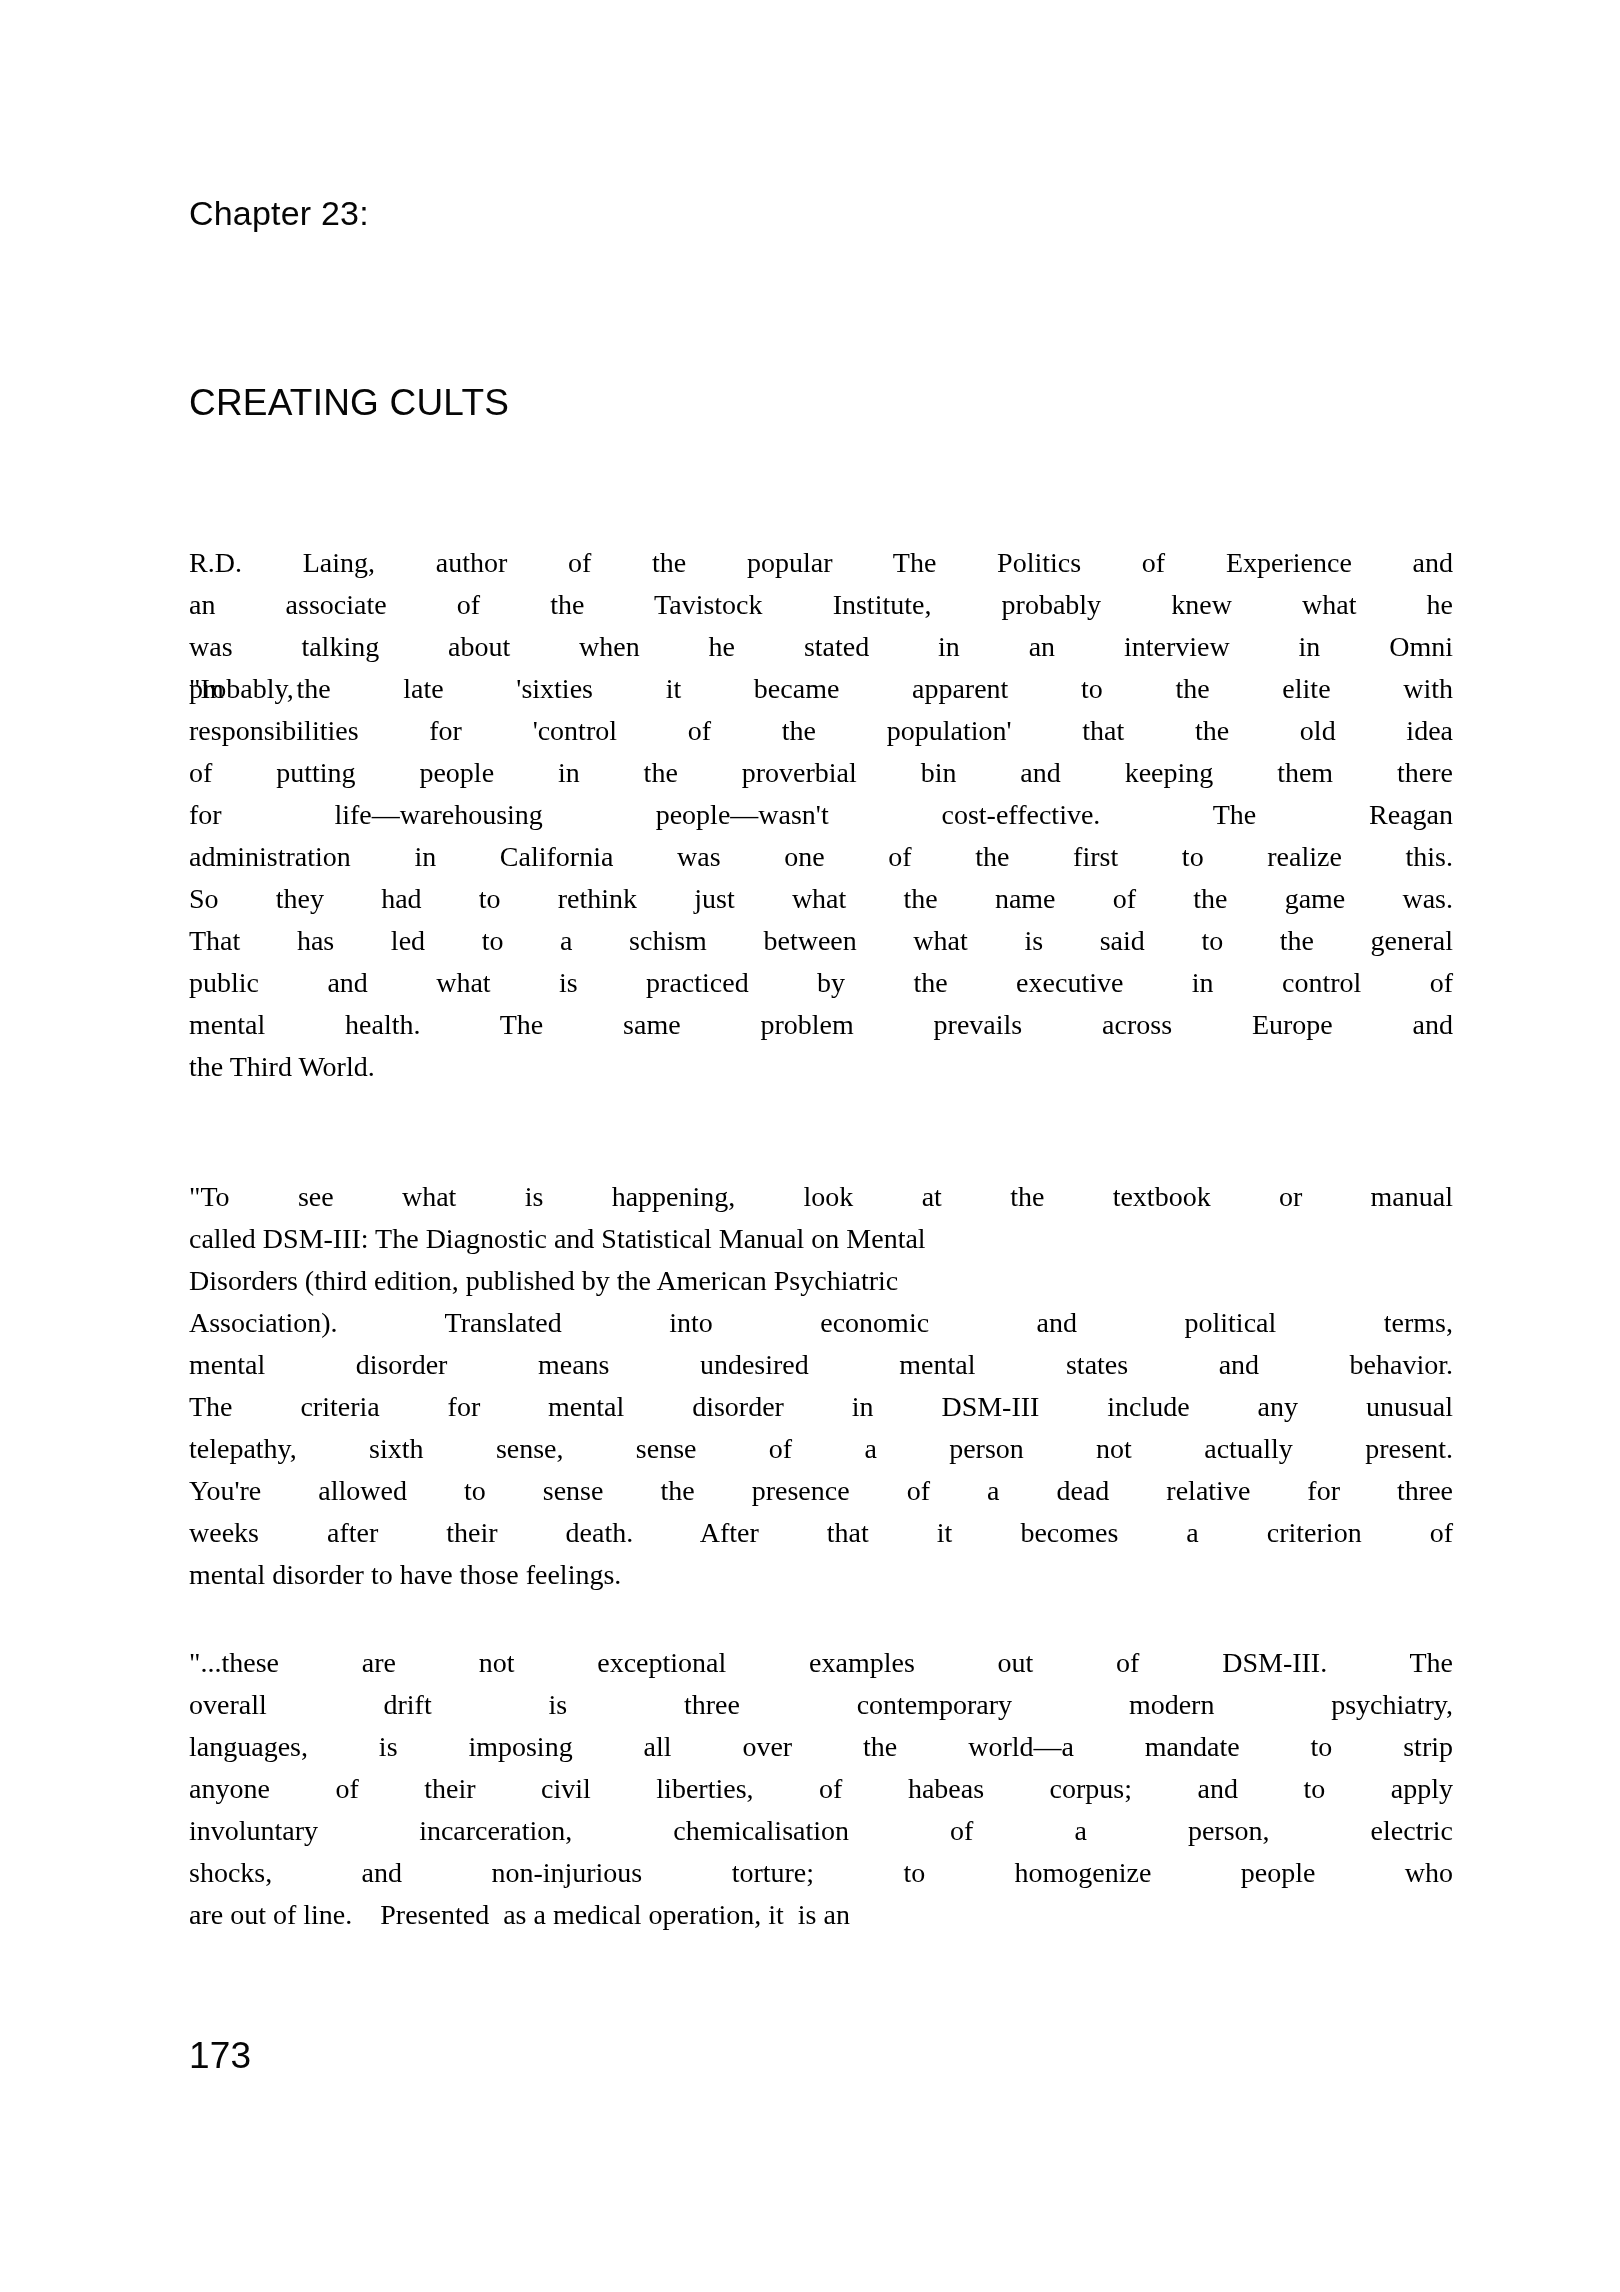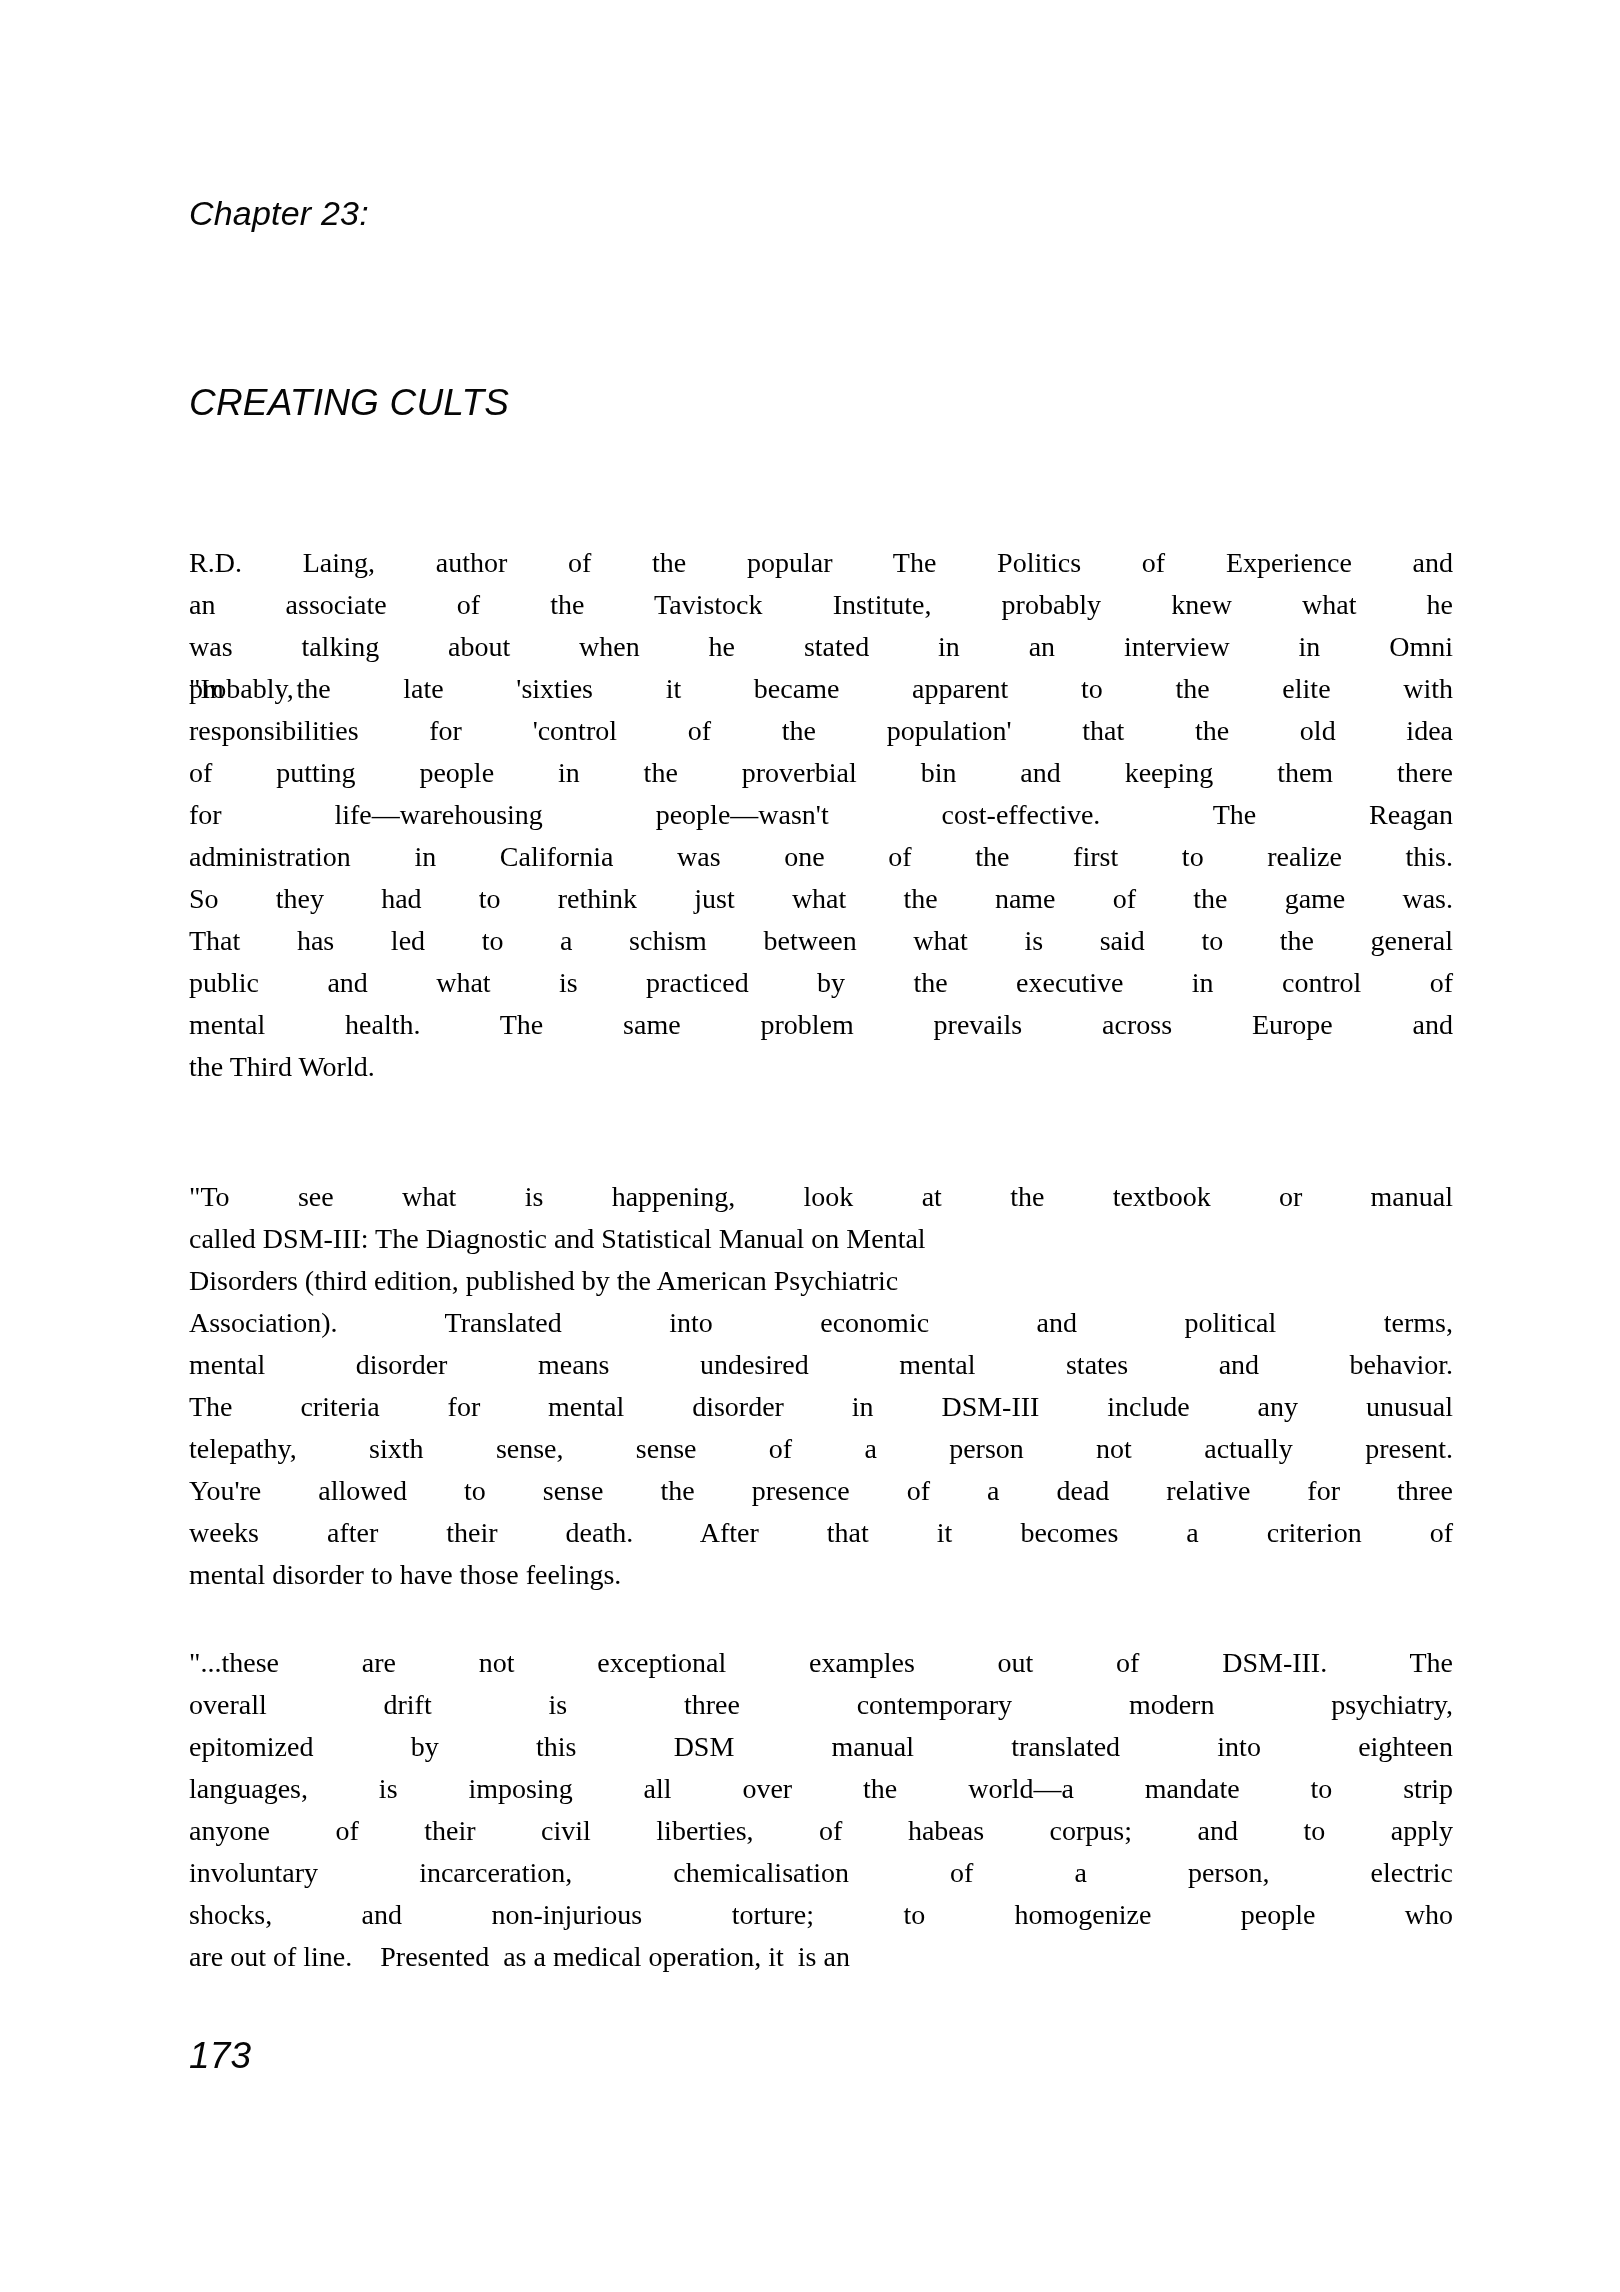--- a/index.html
+++ b/index.html
@@ -28,21 +28,20 @@
   }
 
   
   .chapter-label,
   .chapter-title,
   .folio {
     font-family: "Liberation Sans", "DejaVu Sans", sans-serif;
     font-weight: 400;
     letter-spacing: 0.2px;
     color: #060606;
-    font-style: italic;
   }
   .chapter-label {
     position: absolute;
     top: 194px;
     left: 0;
     font-size: 34px;
     line-height: 39px;
     white-space: pre;
   }
   .chapter-title {
@@ -148,21 +147,20 @@
         <span class="ln">You're allowed to sense the presence of a dead relative for three</span>
         <span class="ln">weeks after their death. After that it becomes a criterion of</span>
         <span class="ln last">mental disorder to have those feelings.</span>
       </p>
     </div>
 
     <div class="body-block" id="para-4">
       <p>
         <span class="ln">"...these are not exceptional examples out of DSM-III. The</span>
         <span class="ln">overall drift is three contemporary modern psychiatry,</span>
-        <span class="ln">epitomized by this DSM manual translated into eighteen</span>
         <span class="ln">languages, is imposing all over the world—a mandate to strip</span>
         <span class="ln">anyone of their civil liberties, of habeas corpus; and to apply</span>
         <span class="ln">involuntary incarceration, chemicalisation of a person, electric</span>
         <span class="ln">shocks, and non-injurious torture; to homogenize people who</span>
         <span class="ln natural">are out of line.    Presented  as a medical operation, it  is an</span>
       </p>
     </div>
 
     <div class="folio">173</div>
 

